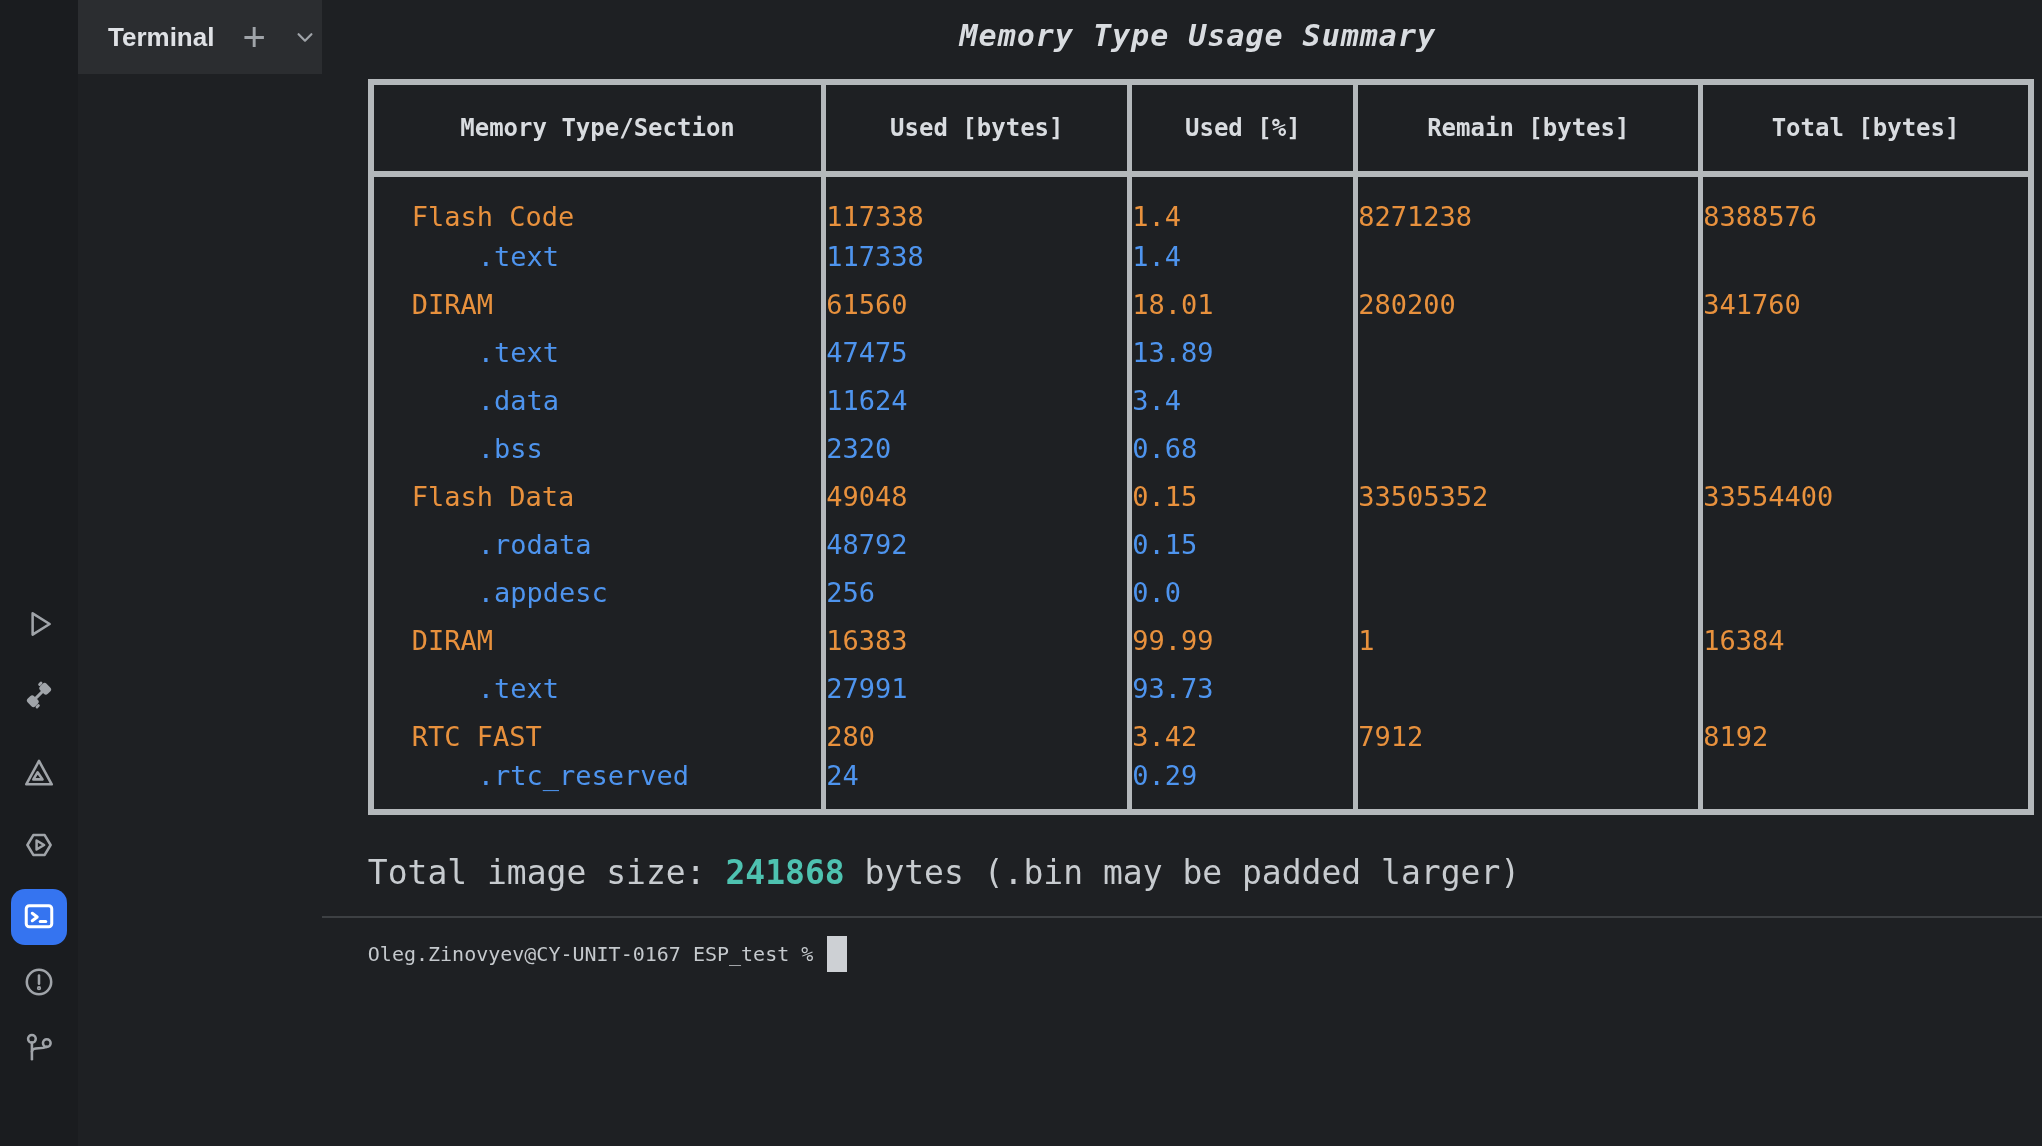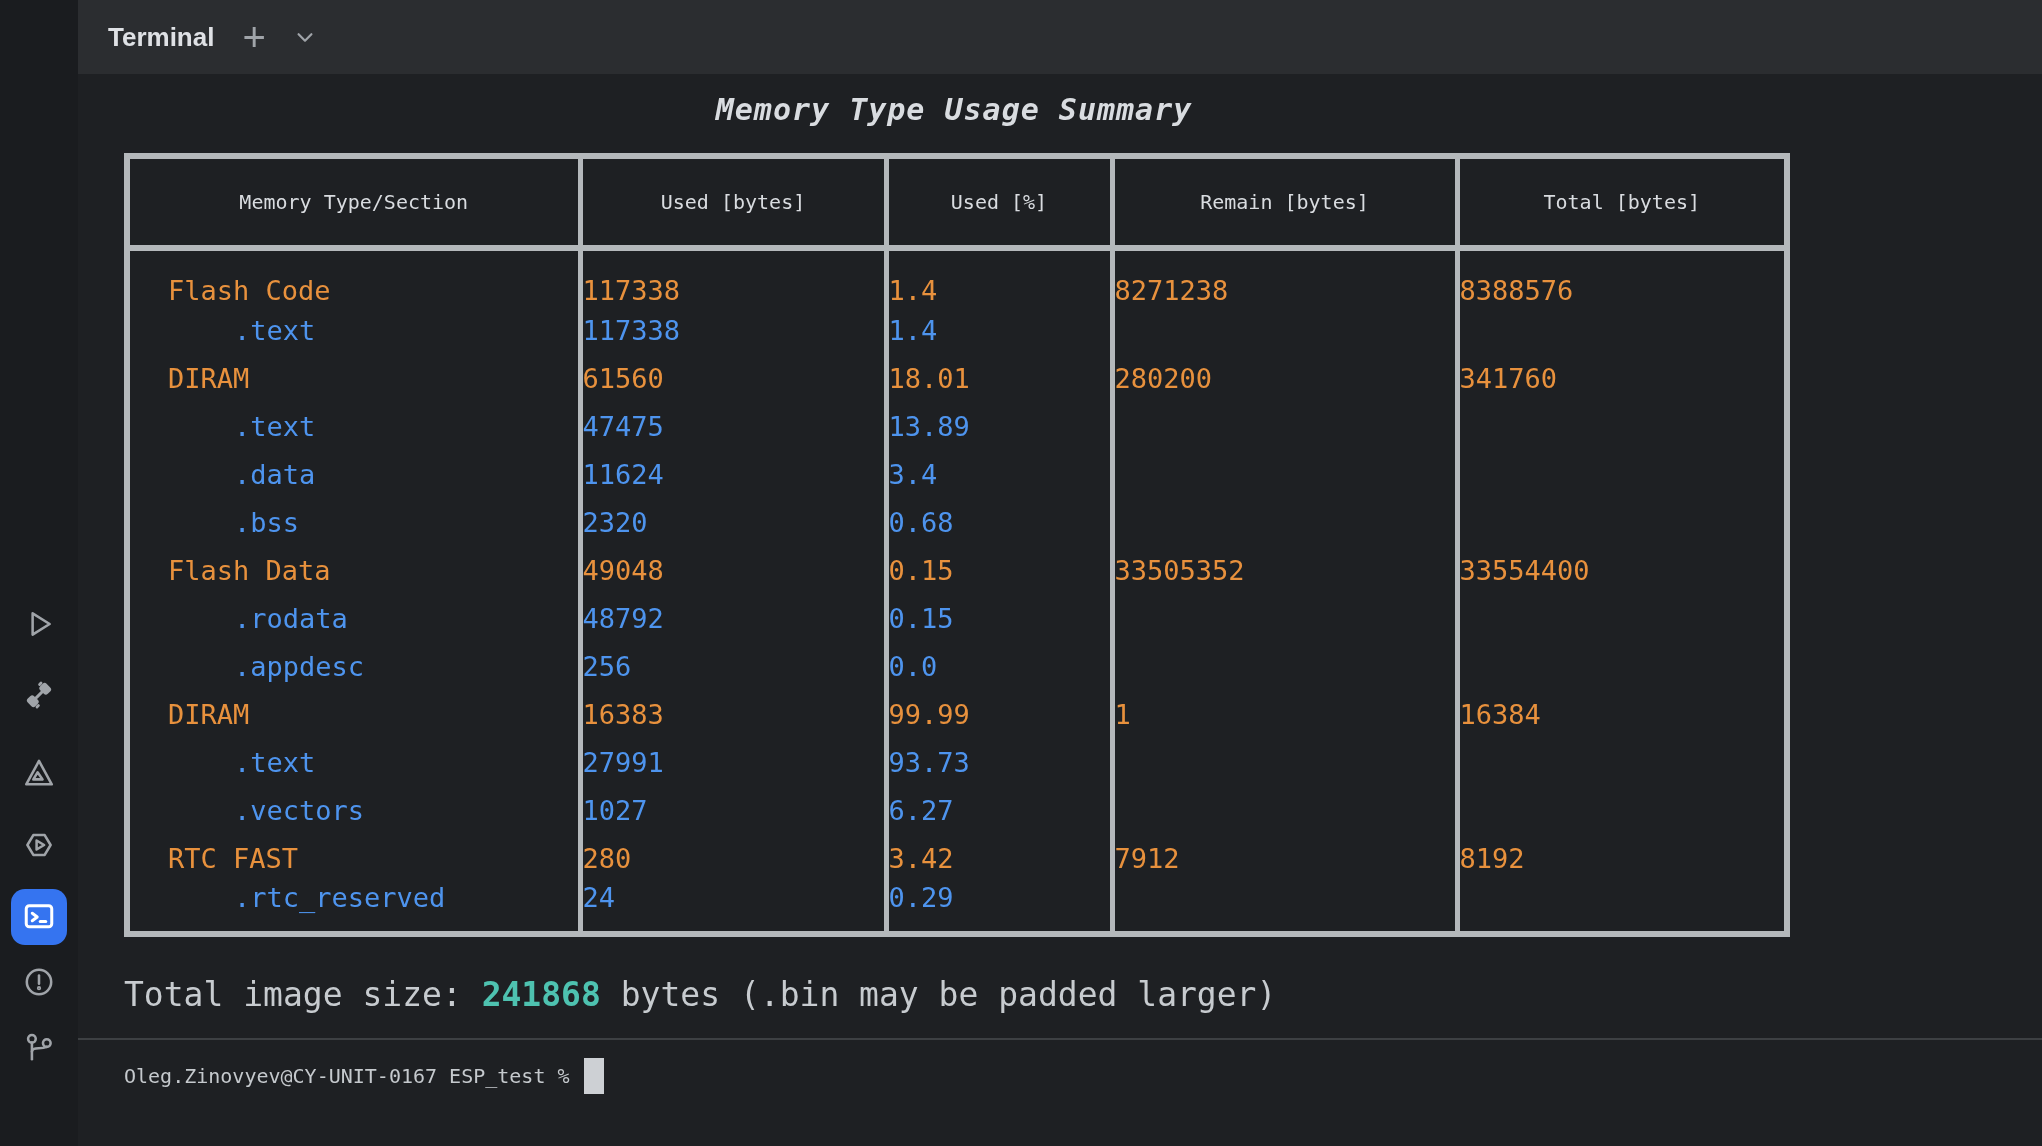--- a/index.html
+++ b/index.html
@@ -18,41 +18,41 @@
 
   
   .sidebar{flex:none;width:78px;height:100%;background:var(--sidebar_bg);position:relative;}
   .side-icon{position:absolute;left:19px;width:40px;height:40px;display:flex;align-items:center;justify-content:center;cursor:pointer;}
   .side-icon svg{width:34px;height:34px;stroke:var(--icon);fill:none;stroke-width:1.8;stroke-linecap:round;stroke-linejoin:round;}
   .side-icon.filled svg{fill:var(--icon);stroke:none;}
   .side-btn-active{position:absolute;left:11px;width:56px;height:56px;border-radius:14px;background:var(--accent);display:flex;align-items:center;justify-content:center;cursor:pointer;}
   .side-btn-active svg{width:36px;height:36px;stroke:#ffffff;fill:none;stroke-width:2;stroke-linecap:round;stroke-linejoin:round;}
 
   
-  .main{flex:1;display:flex;flex-direction:column;min-width:0;}
+  .main{flex:1;display:flex;flex-direction:row;min-width:0;}
 
   
   .tabbar{flex:none;height:74px;background:var(--tabbar_bg);display:flex;align-items:center;font-family:"Liberation Sans","DejaVu Sans",sans-serif;}
   .tool-label{margin-left:30px;font-size:26px;font-weight:bold;color:#dfe1e5;}
   .tab{margin-left:54px;height:74px;display:flex;align-items:center;padding:0 26px;position:relative;cursor:pointer;}
   .tab::after{content:"";position:absolute;left:0;right:0;bottom:2px;height:5px;border-radius:3px;background:var(--accent);}
   .tab-label{font-size:26px;color:#ced0d6;}
   .tab-close{margin-left:18px;color:#8e9297;font-size:26px;line-height:1;cursor:pointer;font-family:"DejaVu Sans",sans-serif;}
   .tab-add{margin-left:20px;color:var(--icon);font-size:40px;font-weight:300;line-height:1;cursor:pointer;padding:0 8px;}
   .tab-chevron{margin-left:14px;cursor:pointer;display:flex;align-items:center;padding:6px;}
   .tab-chevron svg{width:22px;height:22px;stroke:var(--icon);fill:none;stroke-width:2.4;stroke-linecap:round;stroke-linejoin:round;}
 
   
   .terminal{flex:1;background:var(--terminal_bg);color:var(--fg);position:relative;}
   .term-title{margin:18px 0 0 46px;width:1660px;text-align:center;font-size:30px;font-style:italic;font-weight:bold;color:var(--fg);letter-spacing:1px;}
 
   table.mem{margin:26px 0 0 46px;width:1660px;border-collapse:collapse;table-layout:fixed;}
   table.mem th,table.mem td{border:5px solid var(--table_border);}
   table.mem{border:6px solid var(--table_border);}
-  table.mem th{height:92px;font-size:20px;font-weight:normal;color:var(--fg);text-align:center;border-bottom-width:6px;}
+  table.mem th{height:92px;font-size:24px;font-weight:bold;color:var(--fg);text-align:center;border-bottom-width:6px;}
   table.mem td{border-top:none;border-bottom:none;height:48px;font-size:27px;padding:0;}
   table.mem tr:first-child td{padding-top:24px;}
   table.mem tr:last-child td{padding-bottom:18px;}
   td.c-num{text-align:left;padding-right:30px;}
   tr.row-group{color:var(--orange);}
   tr.row-sub{color:var(--blue);}
   tr.row-group td.c-section{padding-left:38px;}
   tr.row-sub td.c-section{padding-left:104px;}
 
   .summary{margin:38px 0 0 46px;font-size:33px;color:var(--fg_dim);}
@@ -224,27 +224,20 @@
             <td class="c-num">1</td>
             <td class="c-num">16384</td>
           </tr>
             <tr class="row-sub">
             <td class="c-section">.text</td>
             <td class="c-num">27991</td>
             <td class="c-num">93.73</td>
             <td class="c-num"></td>
             <td class="c-num"></td>
           </tr>
-            <tr class="row-sub">
-            <td class="c-section">.vectors</td>
-            <td class="c-num">1027</td>
-            <td class="c-num">6.27</td>
-            <td class="c-num"></td>
-            <td class="c-num"></td>
-          </tr>
             <tr class="row-group">
             <td class="c-section">RTC FAST</td>
             <td class="c-num">280</td>
             <td class="c-num">3.42</td>
             <td class="c-num">7912</td>
             <td class="c-num">8192</td>
           </tr>
             <tr class="row-sub">
             <td class="c-section">.rtc_reserved</td>
             <td class="c-num">24</td>

